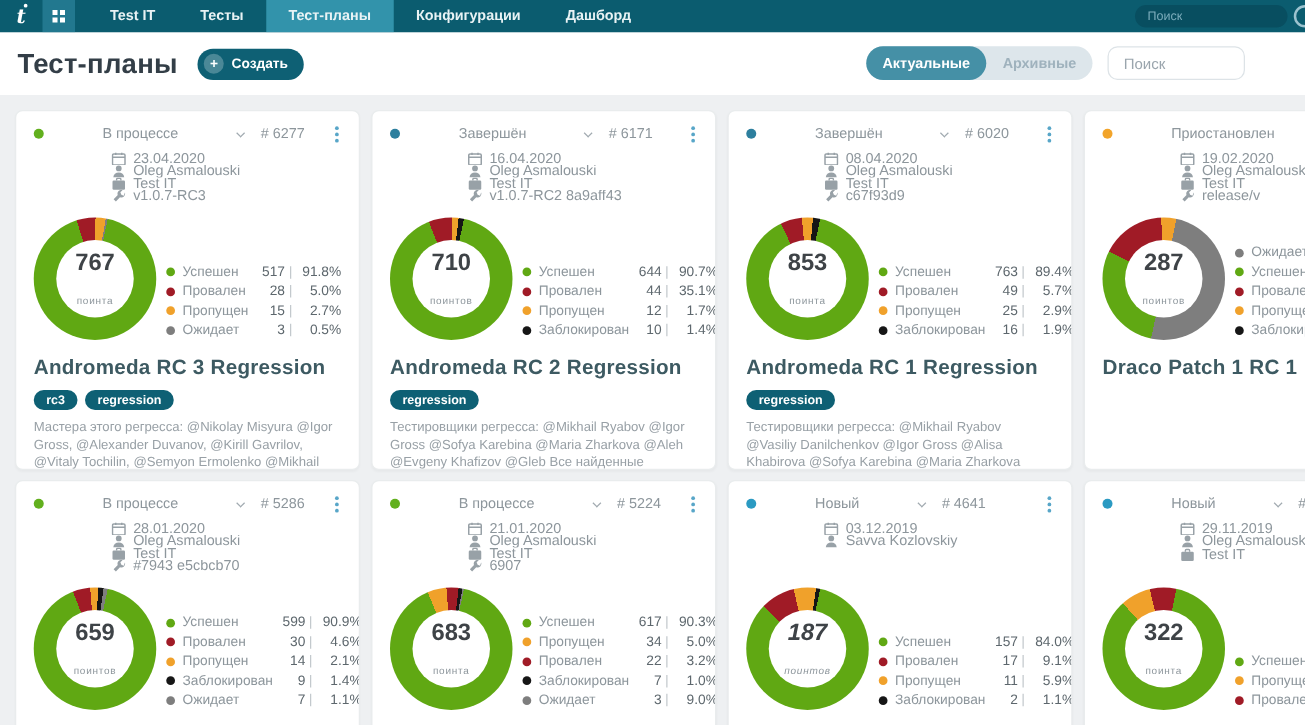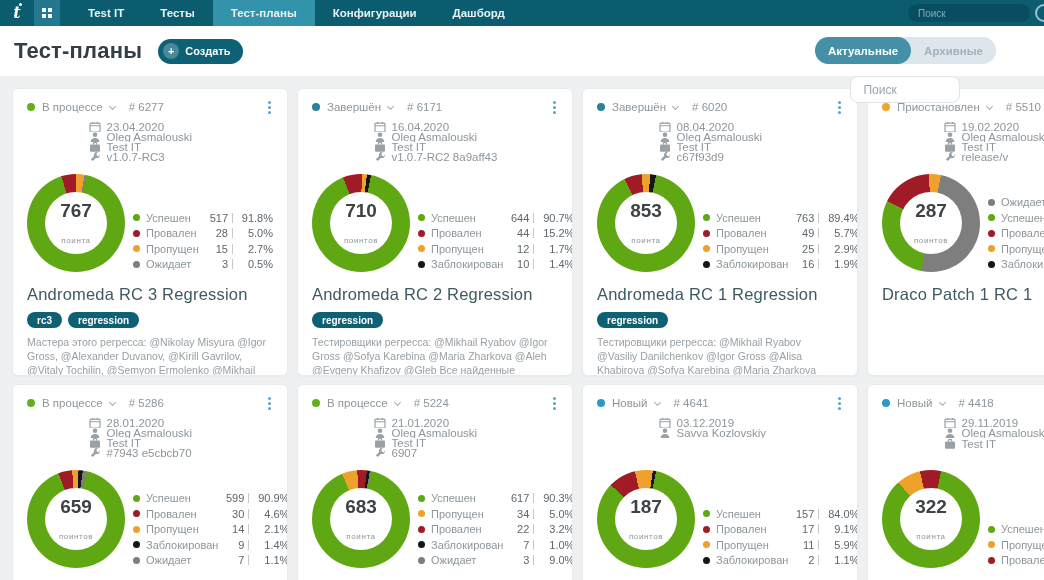--- a/index.html
+++ b/index.html
@@ -23,37 +23,37 @@
   .nav-avatar { position:absolute; right:-9px; top:4px; width:18px; height:18px; border:2px solid #9cc3cf; border-radius:50%; }
 
   
   .page-header { position:relative; height:50px; background:#fff; display:flex; align-items:center; padding-left:14px; }
   .page-title { font-size:22px; font-weight:800; color:#333e47; letter-spacing:.2px; }
   .create-btn { margin-left:16px; height:25px; display:flex; align-items:center; gap:6px;
     background:#0e6074; color:#fff; border:none; border-radius:14px; padding:0 13px 0 5px;
     font-size:11px; font-weight:700; font-family:inherit; cursor:pointer; }
   .create-btn .plus { width:16px; height:16px; border-radius:50%; background:rgba(255,255,255,.25);
     display:flex; align-items:center; justify-content:center; font-size:11px; font-weight:700; }
-  .header-right { position:absolute; right:48px; top:11px; display:flex; align-items:center; gap:12px;flex-direction:column; }
+  .header-right { position:absolute; right:48px; top:11px; display:flex; align-items:center; gap:12px; }
   .filter-group { display:flex; background:#dde6eb; border-radius:14px; }
   .filter-btn { height:27px; padding:0 13px; border:none; border-radius:14px; font-size:11.5px; font-weight:700;
     font-family:inherit; background:transparent; color:#9fb2bd; cursor:pointer; }
   .filter-btn.active { background:#4590a6; color:#fff; }
   .header-search { width:110px; height:27px; border:1px solid #dde3e7; border-radius:8px; padding:0 12px;
     font-size:12px; color:#4a545b; outline:none; font-family:inherit; }
   .header-search::placeholder { color:#9aa5ad; }
 
   
   .main { height:504px; overflow:hidden; }
   .cards { width:1150px; display:flex; flex-wrap:wrap; gap:8px 9px; padding:12px 0 0 12px; }
   .card { width:276px; height:288px; background:#fff; border:1px solid #e9eced; border-radius:6px;
     box-shadow:0 1px 2px rgba(0,0,0,.03); padding:10px 14px; overflow:hidden; }
 
   .chead { display:flex; align-items:center; height:16px; }
-  .status { display:flex; align-items:center; cursor:pointer; }
+  .status { display:flex; align-items:center; cursor:pointer;gap:40px; }
   .sdot { width:8px; height:8px; border-radius:50%; margin-right:7px; }
   .slabel { font-size:11.5px; color:#8d969c; }
   .chev { width:5px; height:5px; border-right:1.4px solid #a2abb1; border-bottom:1.4px solid #a2abb1;
     transform:rotate(45deg); margin:-2px 0 0 7px; }
   .cid { font-size:11.5px; color:#8d969c; margin-left:14px; }
   .kebab { margin-left:auto; display:flex; flex-direction:column; gap:2px; padding:2px; cursor:pointer; }
   .kebab i { width:3px; height:3px; border-radius:50%; background:#58a6c8; }
 
   .meta { margin-top:7px; height:40px; }
   .mrow { display:flex; height:20px; align-items:center;flex-direction:column; }
@@ -68,21 +68,21 @@
   .pnum { font-size:19px; font-weight:700; color:#3e4347; line-height:1.1; }
   .plab { font-size:8px; color:#8d969c; letter-spacing:.6px; margin-top:15px; }
   .legend { flex:1; margin-left:8px; display:flex; flex-direction:column; justify-content:flex-end; }
   .lrow { display:flex; align-items:center; height:15.5px; }
   .ldot { width:7px; height:7px; border-radius:50%; margin-right:6px; flex:none; }
   .llabel { flex:1; font-size:11px; color:#8d969c; white-space:nowrap; }
   .lval { min-width:26px; text-align:right; font-size:11px; color:#5d676d; }
   .lsep { width:1px; height:10px; background:#c3c9cd; margin:0 4px; }
   .lpct { min-width:36px; text-align:right; font-size:11px; color:#5d676d; }
 
-  .ctitle { margin-top:13px; font-size:16.5px; font-weight:400; color:#3d5a62; letter-spacing:.2px; cursor:pointer;
+  .ctitle { margin-top:13px; font-size:16.5px; font-weight:700; color:#3d5a62; letter-spacing:.2px; cursor:pointer;
     white-space:nowrap; overflow:hidden; }
   .tags { margin-top:8px; display:flex; gap:6px; }
   .tag { background:#0e6074; color:#fff; font-size:10px; font-weight:700; padding:2.5px 10px; border-radius:10px; }
   .desc { margin-top:7px; font-size:10.5px; line-height:14px; color:#98a0a6; }
 </style>
 </head>
 <body>
 
 <div class="navbar">
   <div class="logo">
@@ -297,21 +297,21 @@
               <span class="llabel">Успешен</span>
               <span class="lval">644</span>
               <i class="lsep"></i>
               <span class="lpct">90.7%</span>
             </div>
             <div class="lrow">
               <i class="ldot" style="background: rgb(160, 27, 38);"></i>
               <span class="llabel">Провален</span>
               <span class="lval">44</span>
               <i class="lsep"></i>
-              <span class="lpct">15.2%</span>
+              <span class="lpct">35.1%</span>
             </div>
             <div class="lrow">
               <i class="ldot" style="background: rgb(240, 161, 43);"></i>
               <span class="llabel">Пропущен</span>
               <span class="lval">12</span>
               <i class="lsep"></i>
               <span class="lpct">1.7%</span>
             </div>
             <div class="lrow">
               <i class="ldot" style="background: rgb(22, 22, 22);"></i>
@@ -751,21 +751,21 @@
                 <svg width="12" height="12" viewBox="0 0 12 12">
                   <circle cx="6" cy="3.7" r="2.3" fill="#98a1a7"></circle>
                   <path d="M1.6 11c.2-2.6 2-4 4.4-4s4.2 1.4 4.4 4z" fill="#98a1a7"></path>
                 </svg>
               </span>
               <span>Savva Kozlovskiy</span>
             </div>
           </div>
         </div>
         <div class="crow">
-          <div class="donut" style="background: conic-gradient(from 12deg, rgb(96, 168, 19) 0%, rgb(96, 168, 19) 83.9161%, rgb(160, 27, 38) 83.9161%, rgb(160, 27, 38) 93.007%, rgb(240, 161, 43) 93.007%, rgb(240, 161, 43) 98.9011%, rgb(22, 22, 22) 98.9011%, rgb(22, 22, 22) 100%);">
+          <div class="donut" style="background: conic-gradient(from 12deg, rgb(96, 168, 19) 0%, rgb(96, 168, 19) 83.9161%, rgb(160, 27, 38) 83.9161%, rgb(160, 27, 38) 93.007%, rgb(240, 161, 43) 93.007%, rgb(240, 161, 43) 98.9011%, rgb(22, 22, 22) 98.9011%, rgb(22, 22, 22) 100%); font-style: italic;">
             <div class="hole">
               <div class="pnum">187</div>
               <div class="plab">поинтов</div>
             </div>
           </div>
           <div class="legend">
             <div class="lrow">
               <i class="ldot" style="background: rgb(96, 168, 19);"></i>
               <span class="llabel">Успешен</span>
               <span class="lval">157</span>

